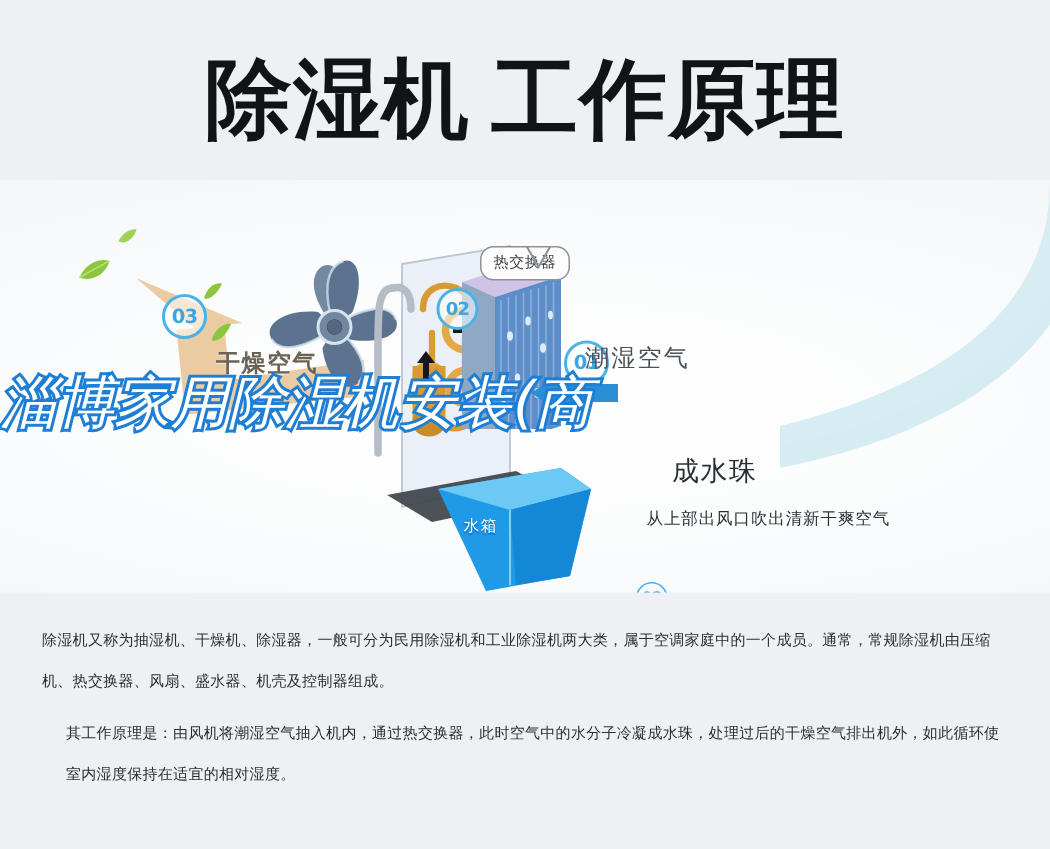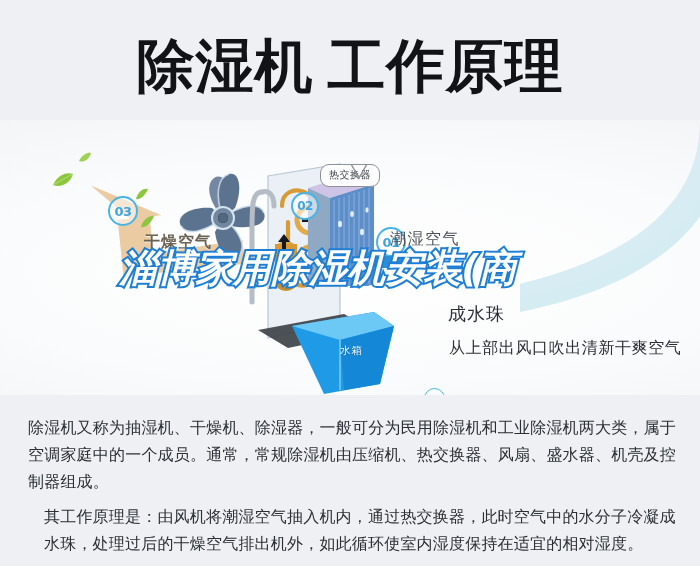--- a/index.html
+++ b/index.html
@@ -95,58 +95,58 @@
   .hx svg{display:block;}
 
   
   .in-arrow{position:absolute;left:352px;top:130px;width:60px;height:24px;}
   .in-arrow svg{display:block;}
 
   
   .tank{position:absolute;left:288px;top:190px;width:110px;height:90px;}
   .tank svg{display:block;}
   .tank-label{
-    position:absolute;left:340px;top:224px;
+    position:absolute;left:309px;top:224px;
     font-size:10.5px;color:#ffffff;letter-spacing:1px;
     text-shadow:0 1px 1px rgba(0,60,120,.5);
   }
 
   
   .cap-right{
     position:absolute;left:448px;top:182px;
     font-size:18px;color:#2b2f35;letter-spacing:1px;white-space:nowrap;
   }
   .cap-bottom{
-    position:absolute;left:449px;top:218px;
-    font-size:16px;color:#2b2f35;letter-spacing:.6px;white-space:nowrap;
+    position:absolute;left:431px;top:218px;
+    font-size:11px;color:#2b2f35;letter-spacing:.6px;white-space:nowrap;
   }
   .humid-label{
     position:absolute;left:390px;top:109px;
     font-size:16px;color:#4a5158;letter-spacing:1.5px;
   }
 
   
   .overlay{
     position:absolute;left:0;top:246px;width:636px;
-    text-align:center;
+    text-align:left;
     font-size:38px;line-height:45px;
-    font-weight:700;font-style:italic;
+    font-weight:400;font-style:italic;
     color:#ffffff;
     letter-spacing:0px;
     -webkit-text-stroke:4px #1f7fd4;
     paint-order:stroke fill;
     text-shadow:0 0 1px #1f7fd4;
   }
   .overlay .ln{display:block;white-space:nowrap;}
 
   
   .copy{
     position:absolute;left:28px;top:414px;width:648px;
     color:#2b2f35;
-    font-size:16px;line-height:27px;
+    font-size:10px;line-height:27px;
     letter-spacing:.2px;
   }
   .copy p{margin:0;}
   .copy .p2{margin-top:8px;margin-left:16px;}
 </style>
 </head>
 <body>
 
 <div class="page">
 

